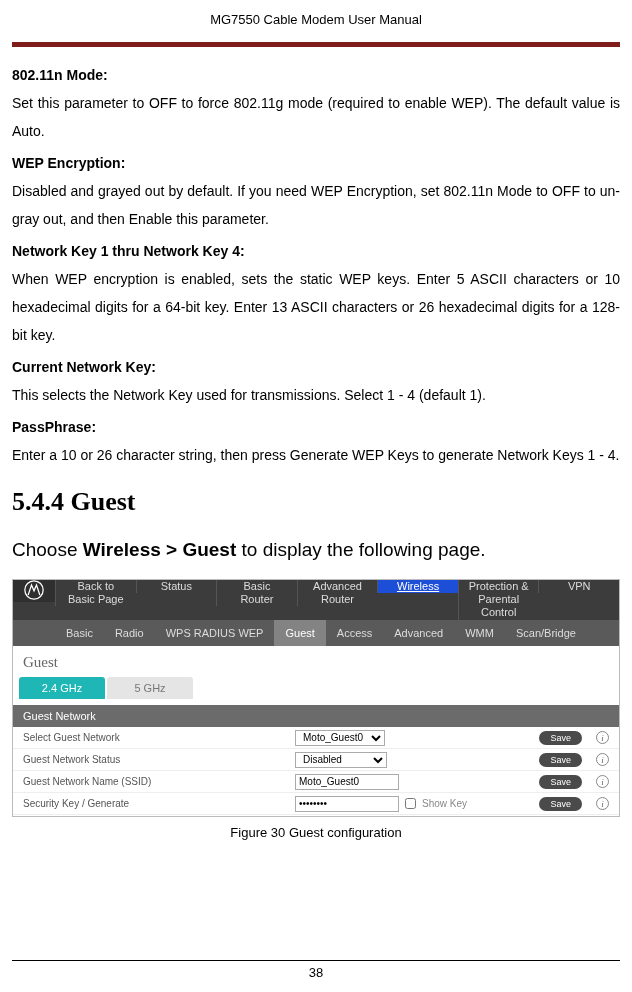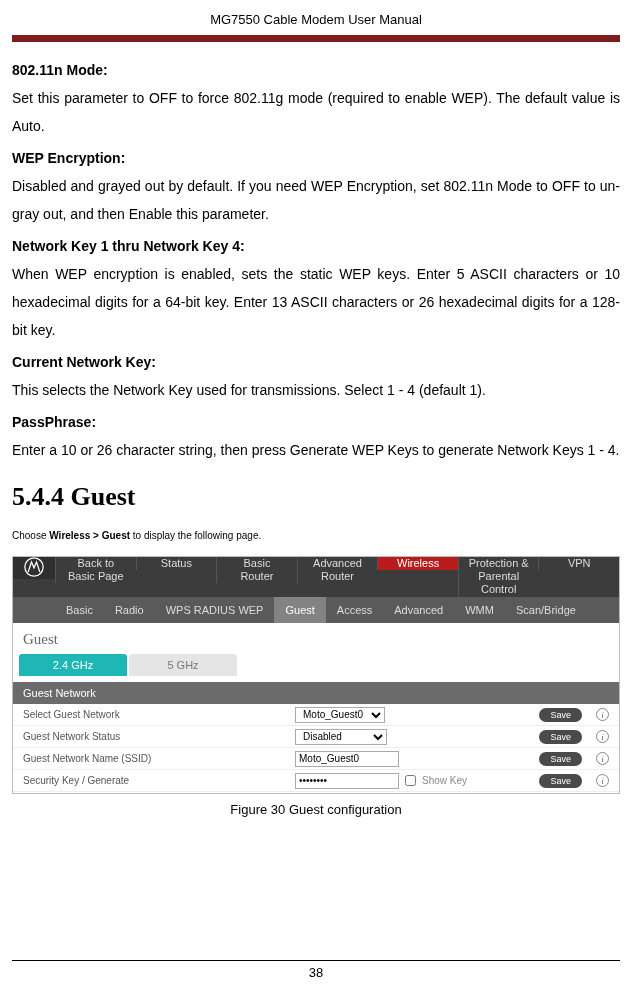--- a/index.html
+++ b/index.html
@@ -9,43 +9,43 @@
       font-family: Arial, Helvetica, sans-serif;
       font-size: 14px;
       color: #000;
       background: #fff;
       padding: 12px 12px 0 12px;
       position: relative;
     }
     .doc-title {
       text-align: center;
       font-size: 13px;
-      padding-bottom: 8px;
-      border-bottom: 7px solid #7f1d1d;
+      padding-bottom: 15px;
+      border-bottom: 5px solid #7f1d1d;
       margin-bottom: 14px;
     }
     .section { margin-bottom: 4px; }
     .heading {
       font-weight: bold;
       font-size: 14px;
       line-height: 2;
     }
     .body-text {
       font-size: 14px;
       line-height: 2;
     }
     .justify { text-align: justify; }
     .chapter {
       font-family: "Times New Roman", Times, serif;
       font-size: 26px;
       font-weight: bold;
       margin: 18px 0 14px 0;
     }
     .intro {
-      font-size: 10px;
+      font-size: 19px;
       line-height: 2;
       margin-bottom: 10px;
     }
     .figure {
       border: 1px solid #bbb;
       width: 608px;
       height: 238px;
       background: #f6f6f6;
       position: relative;
       overflow: hidden;
@@ -72,21 +72,21 @@
       flex-direction: column;
       align-items: center;
       justify-content: center;
       border-left: 1px solid #555;
       padding: 0 4px;
       text-align: center;
       line-height: 1.2;
       cursor: pointer;
     }
     .topnav-item.twoline span { display: block; }
-    .topnav-item.active { background: #b91c1c; color: #fff; }
+    .topnav-item.active { background: #1d4ed8; color: #fff; text-decoration: underline; }
     .subnav {
       display: flex;
       align-items: center;
       background: #5a5a5a;
       height: 26px;
       color: #ddd;
       font-size: 11px;
       padding-left: 42px;
     }
     .subnav-item {
@@ -104,21 +104,21 @@
       padding: 8px 10px 6px 10px;
       background: #fff;
     }
     .band-tabs {
       display: flex;
       background: #fff;
       padding: 0 0 6px 6px;
       gap: 2px;
     }
     .band-tab {
-      width: 108px;
+      width: 86px;
       height: 22px;
       display: flex;
       align-items: center;
       justify-content: center;
       font-size: 11px;
       border-radius: 3px 3px 0 0;
       cursor: pointer;
     }
     .band-tab.active { background: #1fb6b6; color: #fff; }
     .band-tab.inactive { background: #e5e5e5; color: #777; }

